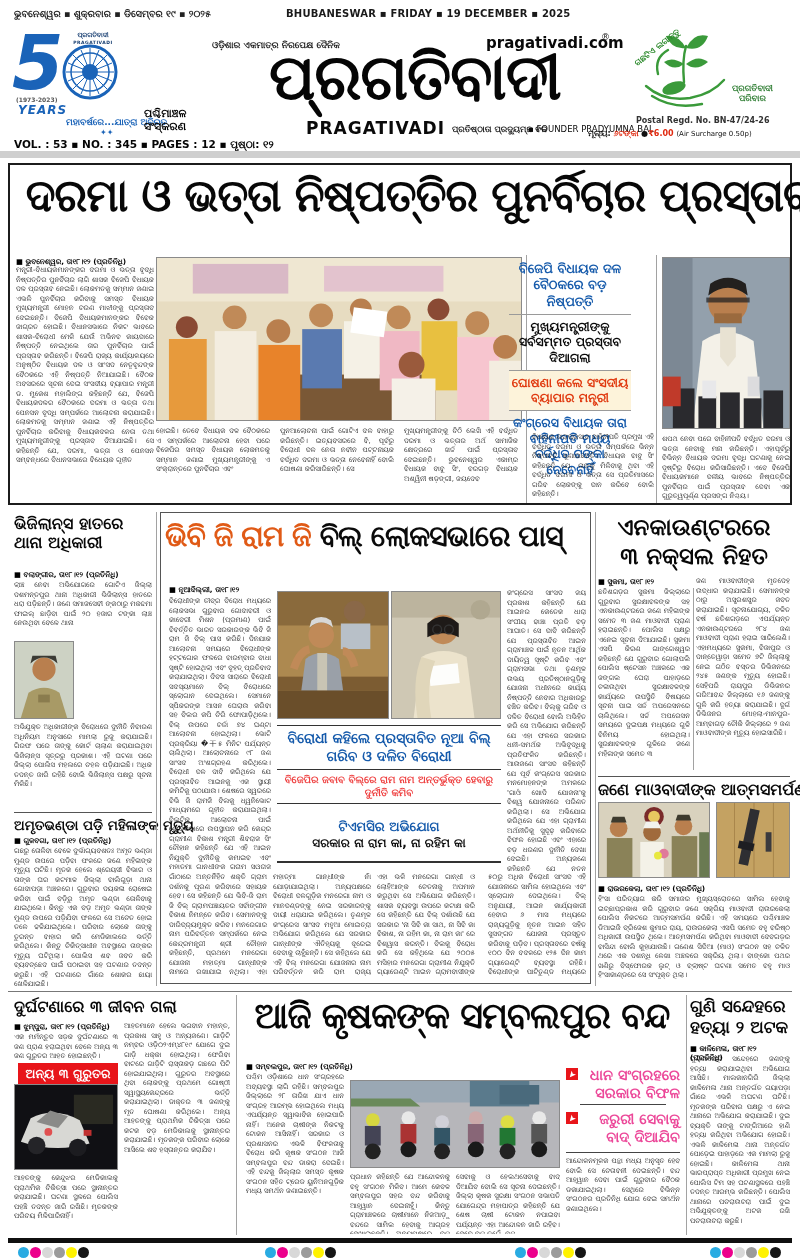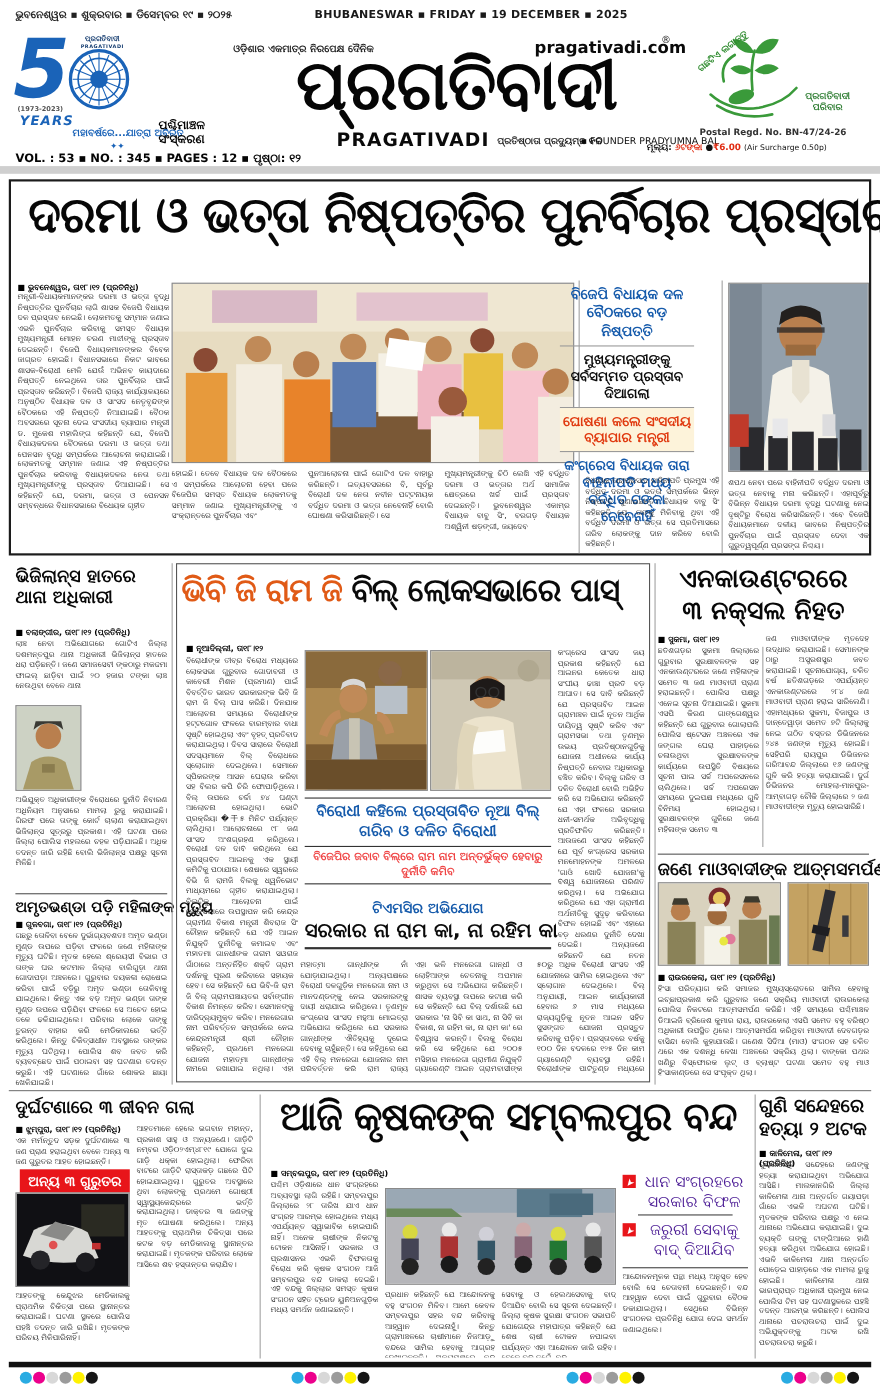--- a/index.html
+++ b/index.html
@@ -77,21 +77,21 @@
   #bill-headline .black{color:#0a0a0a}
   #bill-byline{left:8px;top:72px;width:130px}
   #bill-col1{left:8px;top:84px;width:102px;height:272px;overflow:hidden}
   #bill-photo1{left:116px;top:78px;width:112px;height:128px}
   #bill-photo2{left:230px;top:78px;width:110px;height:128px}
   #bill-col2{left:346px;top:76px;width:79px;height:282px;overflow:hidden}
   .bill-sub{left:116px;width:224px;text-align:center;font-weight:bold;line-height:1.25}
   #bill-sub1{top:212px;color:#155aab;font-size:14px;border-top:1.5px solid #333;border-bottom:1.5px solid #333;padding:4px 0}
   #bill-sub2{top:258px;color:#ef4444;font-size:10px;border-bottom:1.5px solid #333;padding:3px 0 4px}
   #bill-sub3a{top:306px;color:#155aab;font-size:13px}
-  #bill-sub3b{top:323px;color:#0a0a0a;font-size:18px;white-space:nowrap}
+  #bill-sub3b{top:323px;color:#0a0a0a;font-size:12px;white-space:nowrap}
   #bill-sub3-rule{left:116px;top:348px;width:224px;height:1.5px;background:#333}
   .bill-bot{top:360px;width:98px;height:104px;overflow:hidden}
   #bill-bot0{left:8px}#bill-bot1{left:112px}#bill-bot2{left:216px}#bill-bot3{left:327px;width:98px}
   
   #enc-headline{left:598px;top:513px;width:192px;text-align:center;font-size:23px;font-weight:bold;line-height:1.25;color:#070707}
   #enc-byline{left:598px;top:577px}
   #enc-col1{left:598px;top:588px;width:92px;height:182px;overflow:hidden}
   #enc-col2{left:696px;top:577px;width:94px;height:193px;overflow:hidden}
   #sur-rule{left:598px;top:776px;width:192px;height:1px;background:#555}
   #sur-headline{left:598px;top:780px;width:192px;font-size:16px;font-weight:bold;white-space:nowrap;color:#070707}
@@ -111,21 +111,21 @@
   #acc-col2{left:124px;top:1022px;width:106px;height:212px;overflow:hidden}
   #bandh-headline{left:240px;top:995px;width:444px;text-align:center;font-size:36px;font-weight:bold;
                   white-space:nowrap;color:#070707;letter-spacing:-1px;transform:scaleX(.97);transform-origin:center top}
   #bandh-byline{left:246px;top:1062px}
   #bandh-col1{left:246px;top:1073px;width:98px;height:161px;overflow:hidden}
   #bandh-photo{left:350px;top:1080px;width:210px;height:88px}
   .bullet-row{display:flex;gap:4px;align-items:flex-start}
   .bullet-icon{flex:0 0 12px;width:12px;height:12px;background:#e8151a;color:#fff;display:flex;
                align-items:center;justify-content:center;font-size:9px;line-height:1;transform:translateY(2px)}
   .bullet-icon span{transform:rotate(130deg)}
-  .bullet-label{font-size:14.5px;font-weight:normal;line-height:1.25;color:#4c1d95;text-align:center;flex:1}
+  .bullet-label{font-size:14.5px;font-weight:bold;line-height:1.25;color:#ec4899;text-align:right;flex:1}
   #bandh-bullet1{left:566px;top:1066px;width:114px}
   #bandh-bullet-rule{left:580px;top:1104px;width:86px;height:1px;background:#444}
   #bandh-bullet2{left:566px;top:1110px;width:114px}
   #bandh-bullet-rule2{left:566px;top:1152px;width:114px;height:1px;background:#444}
   #bandh-btext{left:566px;top:1157px;width:114px;height:76px;overflow:hidden}
   #bandh-under1{left:350px;top:1173px;width:100px;height:61px;overflow:hidden}
   #bandh-under2{left:456px;top:1173px;width:104px;height:61px;overflow:hidden}
   #murder-headline{left:690px;top:996px;width:100px;font-size:17px;font-weight:bold;line-height:1.25;color:#070707}
   #murder-byline{left:690px;top:1044px;width:100px}
   #murder-body{left:690px;top:1055px;width:100px;height:179px;overflow:hidden}

